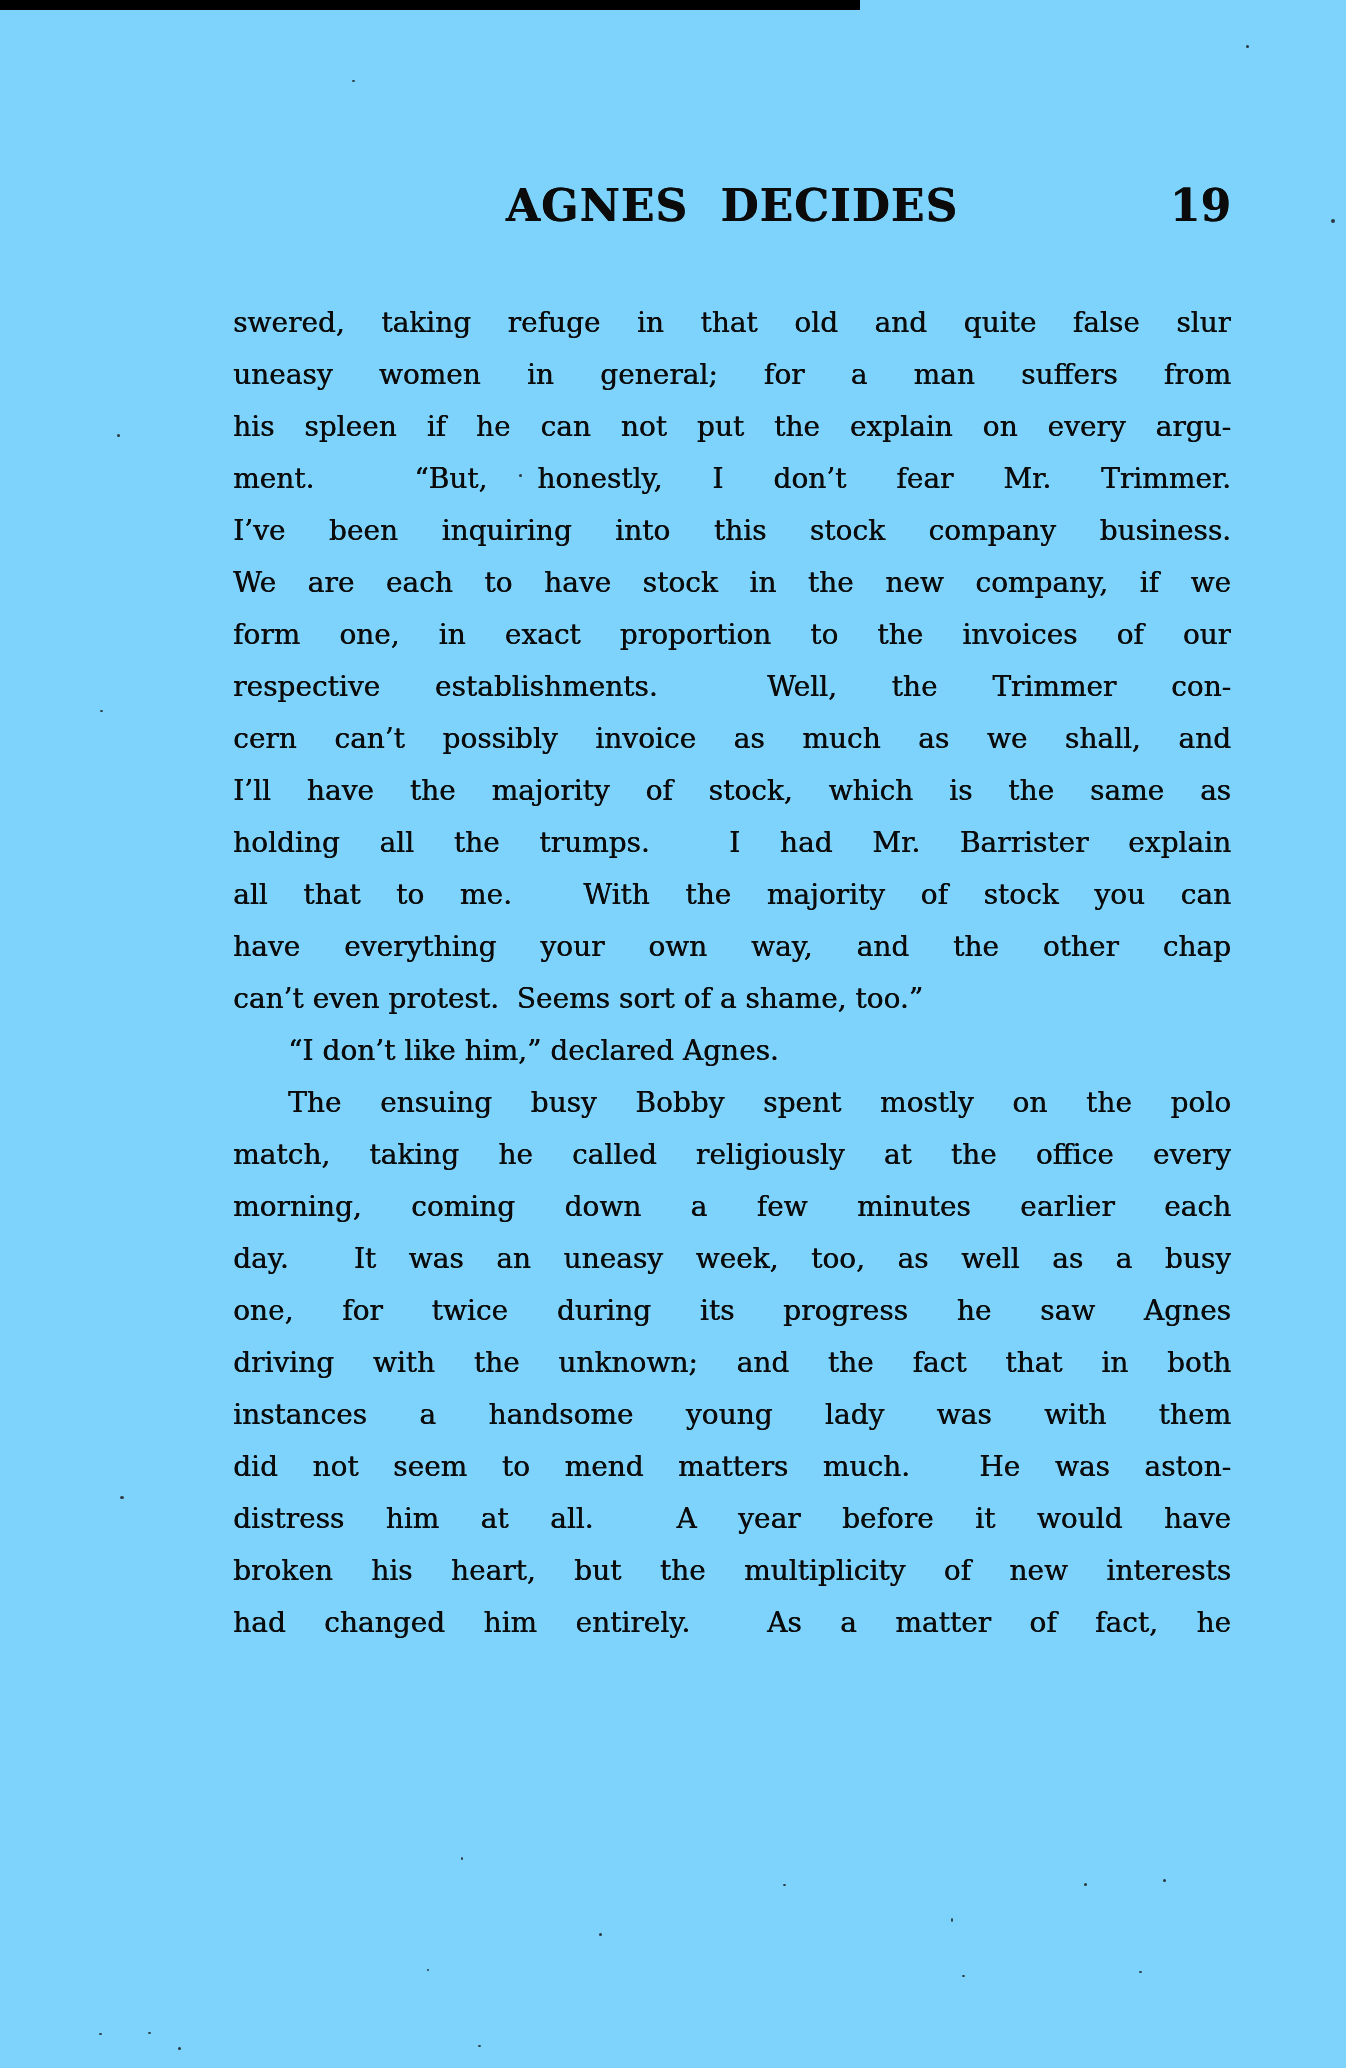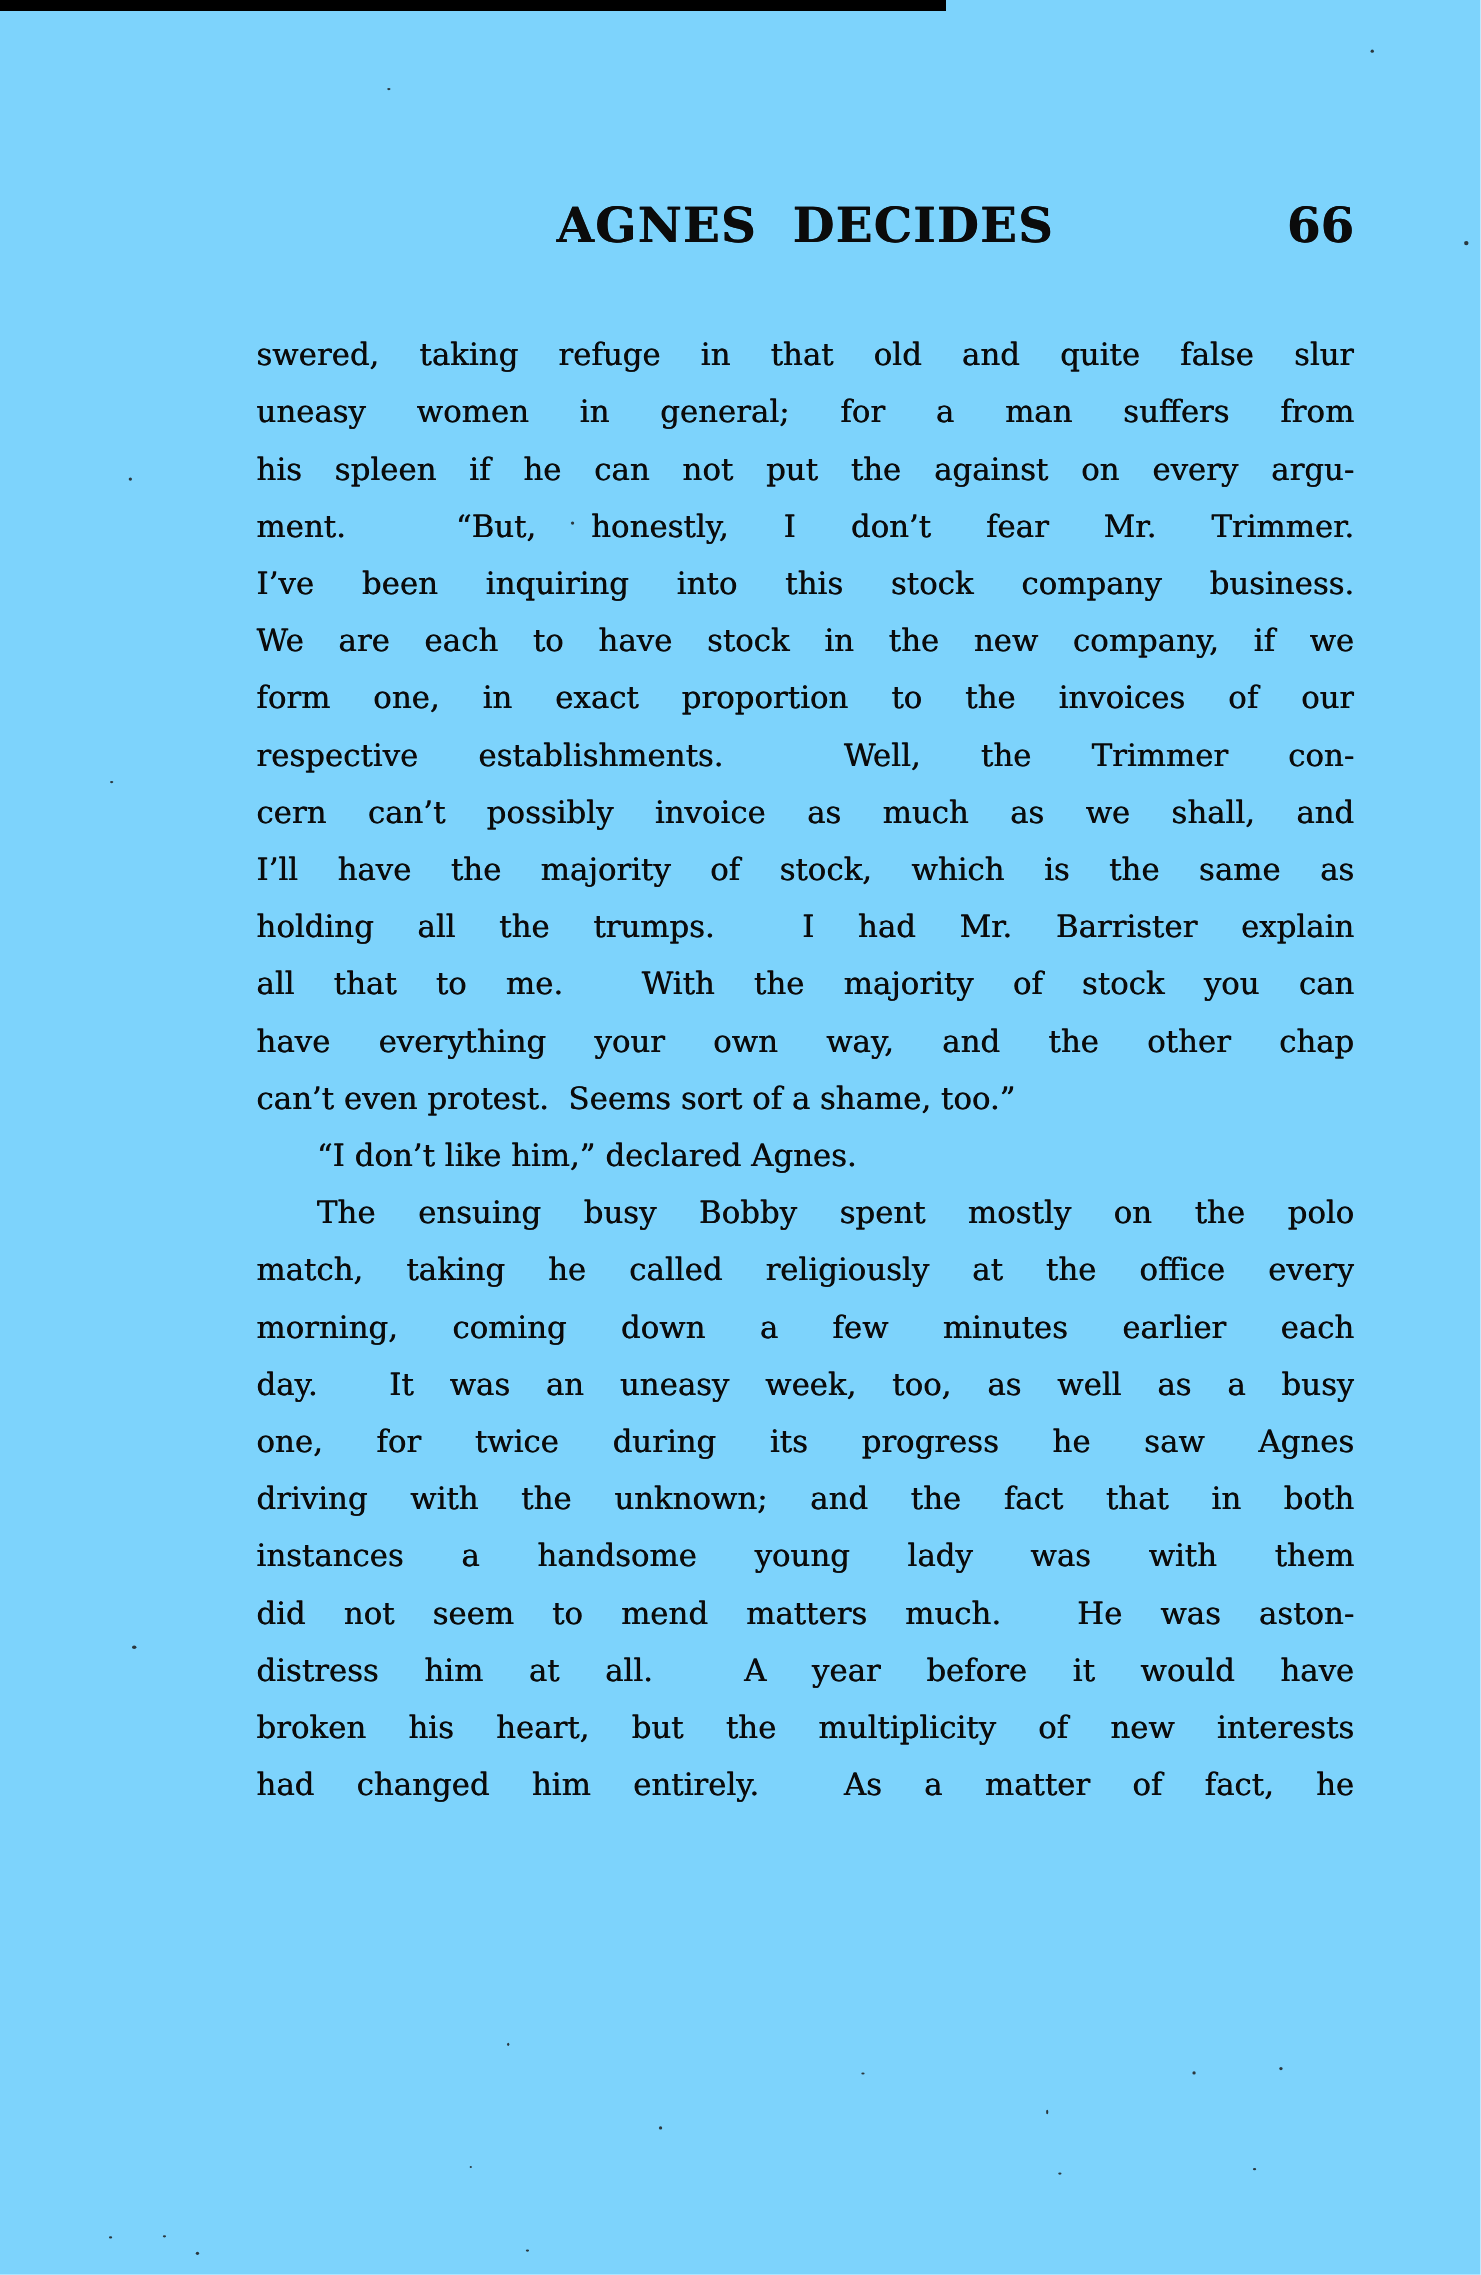--- a/index.html
+++ b/index.html
@@ -77,27 +77,27 @@
   }
 </style>
 </head>
 <body>
 
 <div class="page">
   <div class="top-bar" style="left: 0px; top: 0px; width: 860px; height: 10px;"></div>
 
   <div class="running-header">
     <span class="header-title">AGNES DECIDES</span>
-    <span class="header-page">66</span>
+    <span class="header-page">19</span>
   </div>
 
   <div class="body-text">
       <div class="line">swered, taking refuge in that old and quite false slur</div>
       <div class="line">uneasy women in general; for a man suffers from</div>
-      <div class="line">his spleen if he can not put the against on every argu-</div>
+      <div class="line">his spleen if he can not put the explain on every argu-</div>
       <div class="line">ment.&nbsp; “But, honestly, I don’t fear Mr. Trimmer.</div>
       <div class="line">I’ve been inquiring into this stock company business.</div>
       <div class="line">We are each to have stock in the new company, if we</div>
       <div class="line">form one, in exact proportion to the invoices of our</div>
       <div class="line">respective establishments.&nbsp; Well, the Trimmer con-</div>
       <div class="line">cern can’t possibly invoice as much as we shall, and</div>
       <div class="line">I’ll have the majority of stock, which is the same as</div>
       <div class="line">holding all the trumps.&nbsp; I had Mr. Barrister explain</div>
       <div class="line">all that to me.&nbsp; With the majority of stock you can</div>
       <div class="line">have everything your own way, and the other chap</div>

